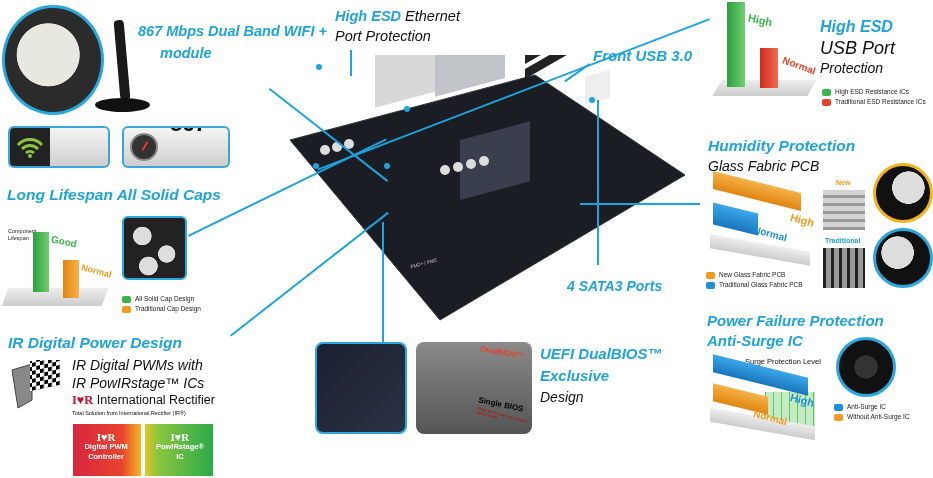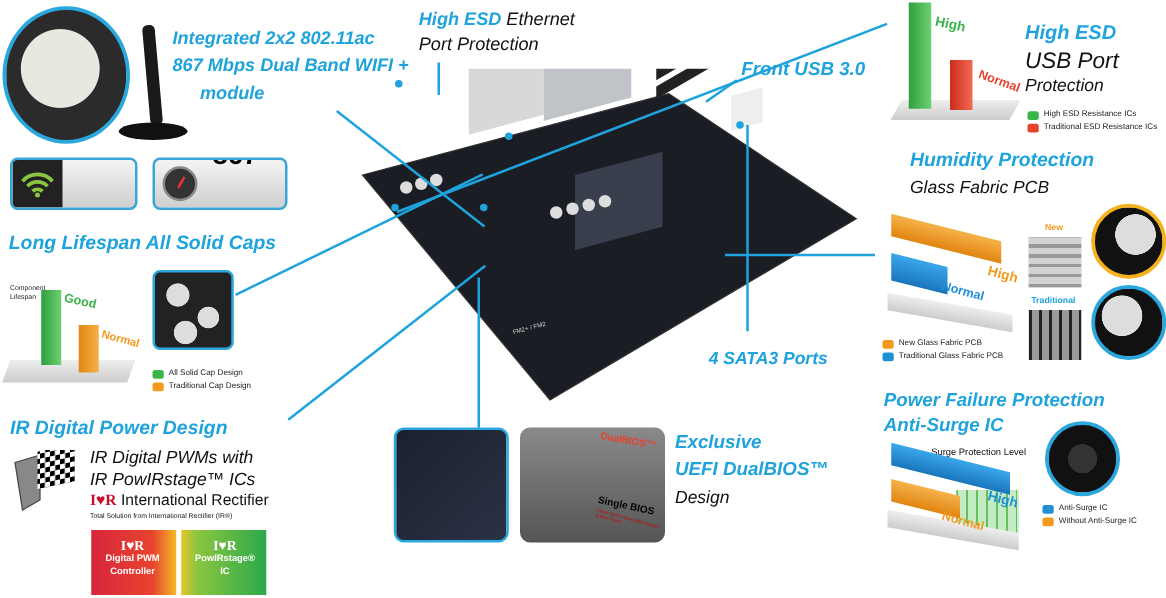--- a/index.html
+++ b/index.html
@@ -18,21 +18,20 @@
 </style>
 </head>
 <body>
 
 <div class="abs circle-img" style="left:2px;top:5px;width:102px;height:110px;background:radial-gradient(circle at 45% 45%, #e8e8e0 0 40%, #2b2b2b 41%);"></div>
 <div class="abs" style="left:95px;top:20px;width:60px;height:95px;">
   <div style="position:absolute;left:22px;top:0;width:10px;height:80px;background:#1a1a1a;border-radius:4px;transform:rotate(-5deg);"></div>
   <div style="position:absolute;left:0;top:78px;width:55px;height:14px;background:#111;border-radius:50%;"></div>
 </div>
 <div class="abs blue-head" style="left:138px;top:20px;font-size:14.5px;line-height:22px;">
-  <div>Integrated 2x2 802.11ac</div>
   <div>867 Mbps Dual Band WIFI +</div>
   <div style="padding-left:22px;">module</div>
 </div>
 
 <div class="abs badge" style="left:8px;top:126px;width:102px;height:42px;">
   <div style="width:40px;height:100%;background:#222;display:flex;align-items:center;justify-content:center;">
     <svg width="28" height="24" viewBox="0 0 28 24">
         <path d="M2 10 A16 16 0 0 1 26 10" stroke="#8bc53f" stroke-width="3" fill="none"></path>
         <path d="M6 14 A11 11 0 0 1 22 14" stroke="#8bc53f" stroke-width="3" fill="none"></path>
         <path d="M10 18 A6 6 0 0 1 18 18" stroke="#8bc53f" stroke-width="3" fill="none"></path>
@@ -75,21 +74,21 @@
   <div class="legend">
       <span class="sw" style="background:#3bb54a"></span>
       <span>High ESD Resistance ICs</span>
     </div>
   <div class="legend">
       <span class="sw" style="background:#e8412c"></span>
       <span>Traditional ESD Resistance ICs</span>
     </div>
 </div>
 
-<div class="abs" style="left:708px;top:119px;margin-left:20px;">
+<div class="abs" style="left:708px;top:136px;">
   <div class="blue-head" style="font-size:15.5px;line-height:20px;">Humidity Protection</div>
   <div class="black-sub" style="font-size:14px;line-height:20px;">Glass Fabric PCB</div>
 </div>
 <div class="abs" style="left:705px;top:178px;width:115px;height:90px;">
   <div style="position:absolute;left:5px;top:65px;width:100px;height:14px;background:linear-gradient(#eee,#ccc);transform:skewY(10deg);"></div>
   <div class="bar3d" style="left:8px;top:4px;width:88px;height:18px;background:linear-gradient(#f6b24a,#e08510);transform:skewY(14deg);"></div>
   <div class="bar3d" style="left:8px;top:30px;width:45px;height:22px;background:linear-gradient(#3aa7ec,#1a75bb);transform:skewY(14deg);"></div>
   <div style="position:absolute;left:85px;top:36px;font-size:11px;font-weight:bold;color:#f39a1e;transform:rotate(15deg);">High</div>
   <div style="position:absolute;left:48px;top:50px;font-size:10px;font-weight:bold;color:#1f8fd6;transform:rotate(15deg);">Normal</div>
 </div>
@@ -218,22 +217,22 @@
 
 <div class="abs blue-head" style="left:567px;top:278px;font-size:14px;">4 SATA3 Ports</div>
 
 <div class="abs" style="left:315px;top:342px;width:92px;height:92px;border:2px solid #2aa7dd;border-radius:8px;background:linear-gradient(135deg,#1a2030,#2a3245);"></div>
 <div class="abs" style="left:416px;top:342px;width:116px;height:92px;border-radius:8px;background:linear-gradient(#8a8a8a,#555);overflow:hidden;">
   <div style="position:absolute;left:64px;top:6px;font-size:8px;color:#e8412c;font-weight:bold;transform:rotate(10deg);">DualBIOS™</div>
   <div style="position:absolute;left:62px;top:58px;font-size:8px;color:#000;font-weight:bold;transform:rotate(12deg);">Single BIOS</div>
   <div style="position:absolute;left:60px;top:72px;width:60px;font-size:3.5px;color:#c00;transform:rotate(15deg);">Single BIOS Failure May Require Battery Reset</div>
 </div>
 <div class="abs blue-head" style="left:540px;top:343px;font-size:15px;line-height:22px;">
+  <div>UEFI DualBIOS™</div>
   <div>Exclusive</div>
-  <div>UEFI DualBIOS™</div>
 </div>
 <div class="abs black-sub" style="left:540px;top:389px;font-size:14px;">Design</div>
 
 <div class="line" style="left:270px;top:88px;width:150px;transform:rotate(38deg);"></div>
 <div class="line" style="left:350px;top:50px;width:1.5px;height:26px;"></div>
 <div class="line" style="left:710px;top:20px;width:420px;transform:rotate(159deg);"></div>
 <div class="line" style="left:590px;top:65px;width:30px;transform:rotate(145deg);"></div>
 <div class="line" style="left:188px;top:235px;width:220px;transform:rotate(-26deg);"></div>
 <div class="line" style="left:230px;top:335px;width:200px;transform:rotate(-38deg);"></div>
 <div class="line" style="left:597px;top:100px;width:1.5px;height:165px;"></div>

